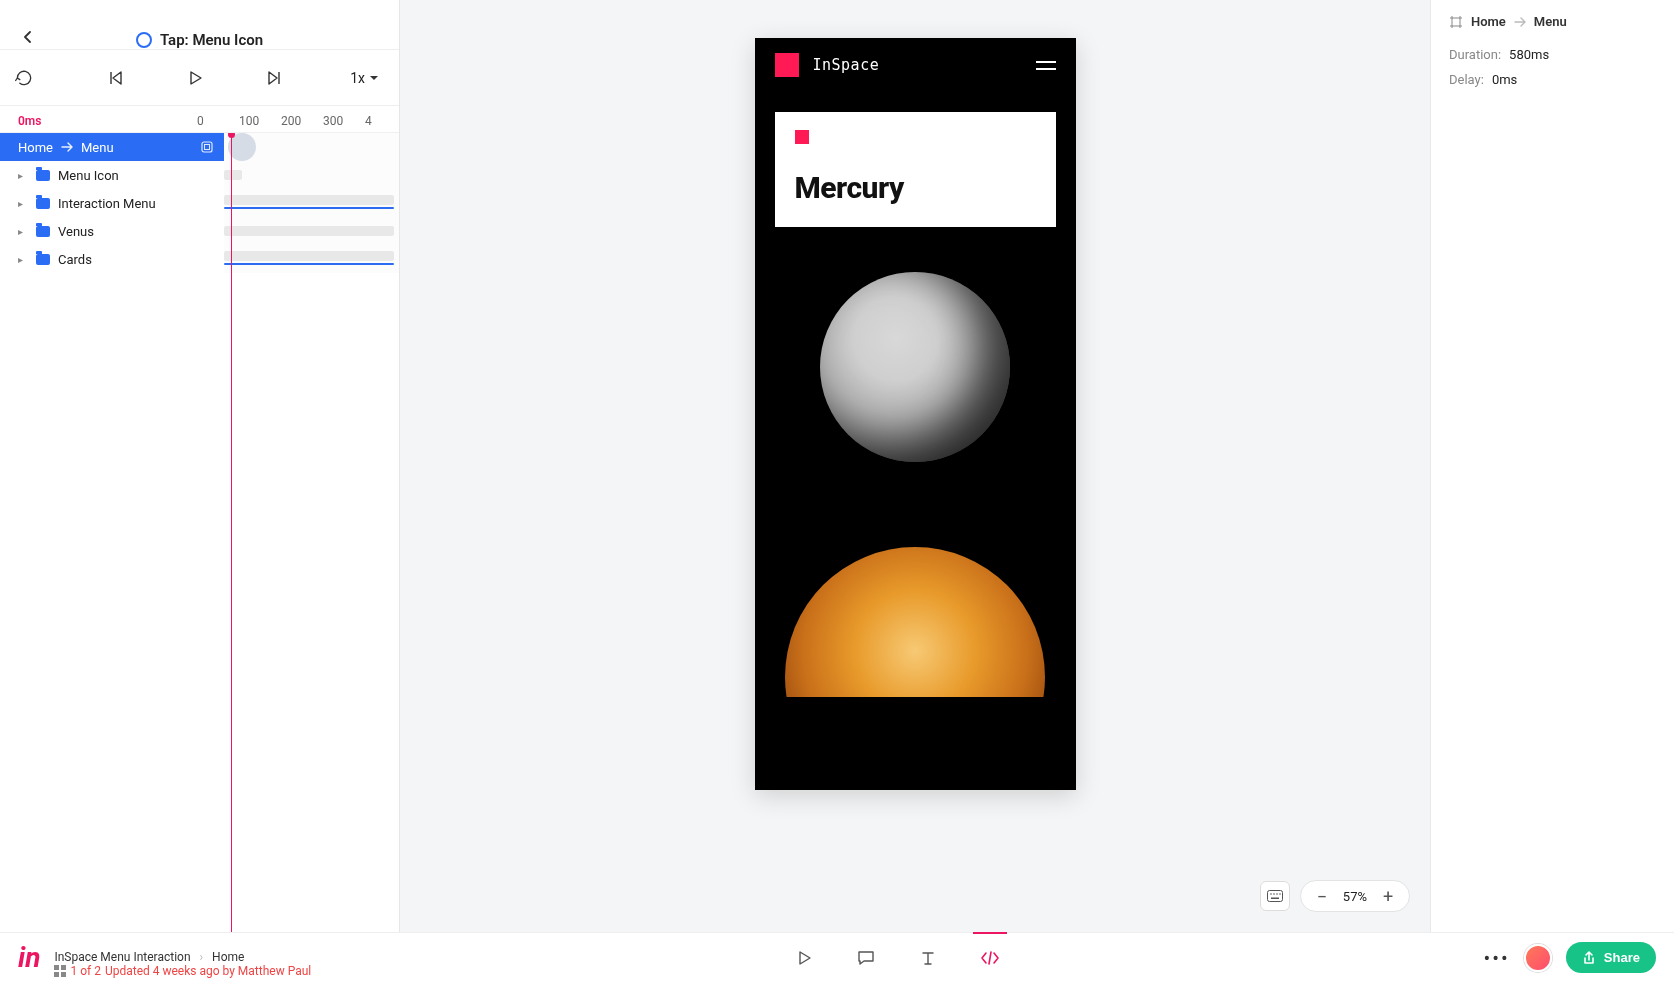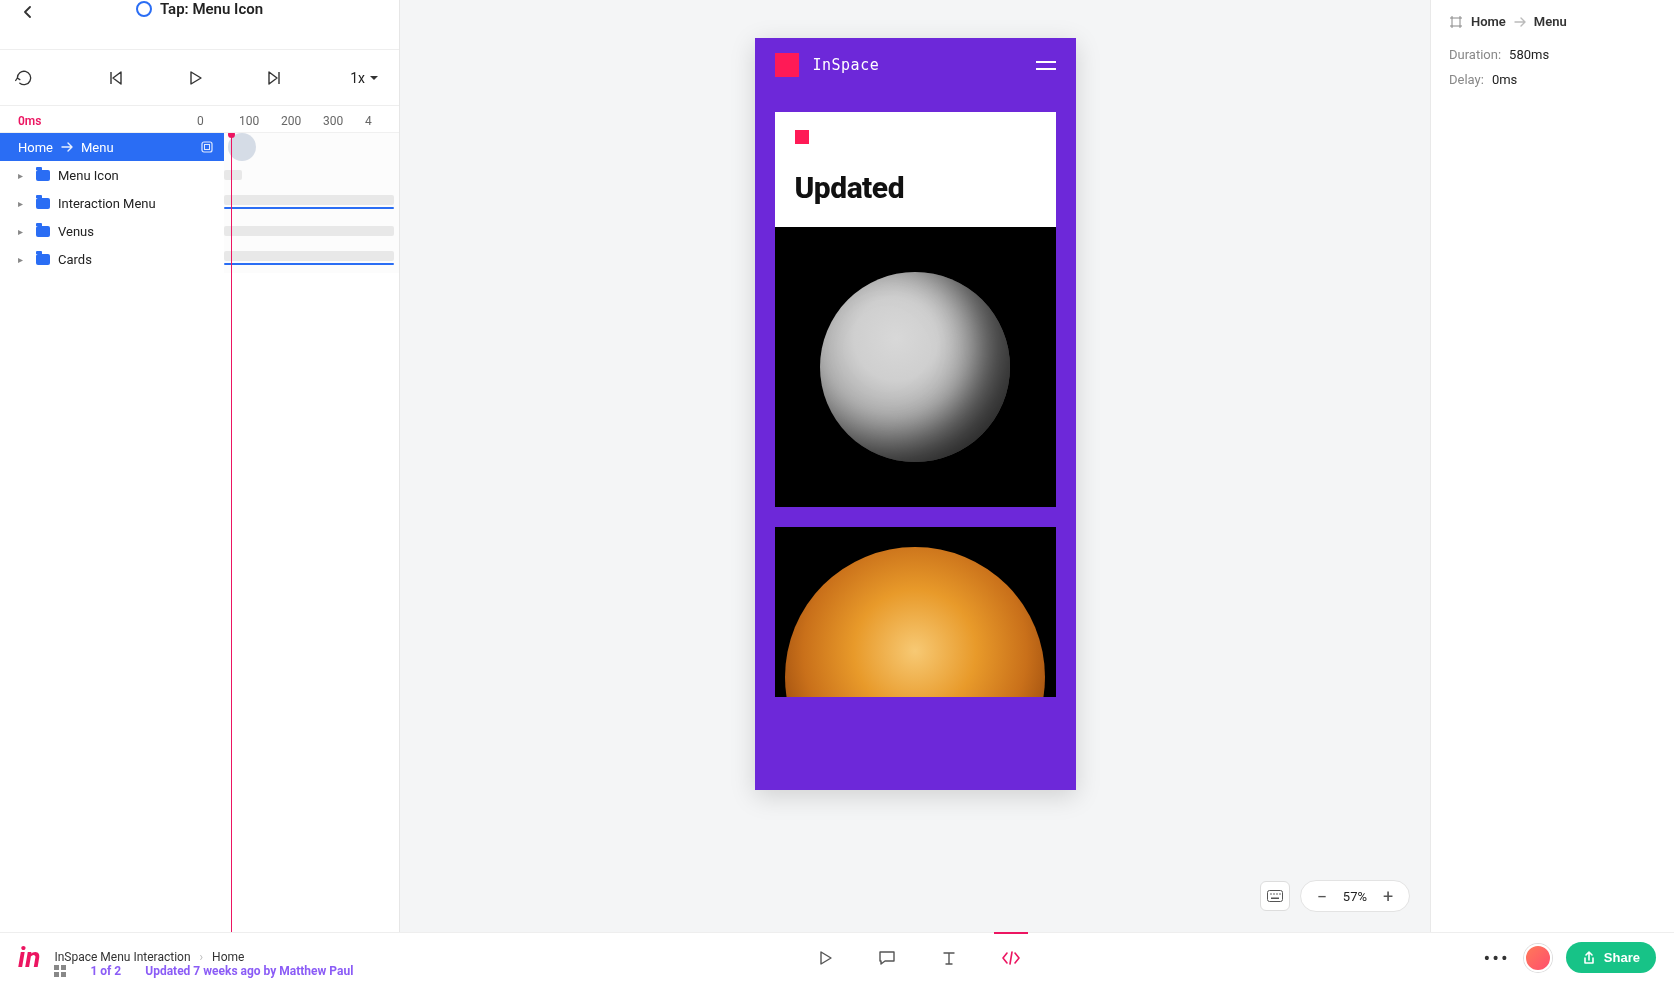--- a/index.html
+++ b/index.html
@@ -1,21 +1,21 @@
 <!DOCTYPE html>
 <html><head>
 <meta charset="utf-8">
 <style>
   * { box-sizing: border-box; margin: 0; padding: 0; }
   html, body { width: 100%; height: 100%; font-family: -apple-system, BlinkMacSystemFont, "Segoe UI", Roboto, Helvetica, Arial, sans-serif; background: #fff; color: #222; overflow: hidden; }
   .app { display: flex; width: 100%; height: 100%; flex-direction: column; }
   .main { flex: 1; display: flex; min-height: 0; }
   
   .left { width: 400px; border-right: 1px solid #e6e6e6; display: flex; flex-direction: column; background: #fff; }
-  .left-header { height: 50px; display: flex; align-items: flex-start; padding: 0 16px; border-bottom: 1px solid #eee; gap: 48px; }
+  .left-header { height: 50px; display: flex; align-items: flex-end; padding: 0 16px; border-bottom: 1px solid #eee; gap: 48px; }
   .back-btn { width: 24px; height: 24px; display:flex; align-items:center; justify-content:center; cursor:pointer; }
   .left-header-title { flex:1; text-align:center; display:flex; align-items:center; justify-content:center; gap:8px; font-size:15px; font-weight:600; color:#222; }
   .circle-icon { width:16px; height:16px; border:2px solid #2a6df4; border-radius:50%; display:inline-block; }
   .transport { height:56px; display:flex; align-items:center; justify-content:space-between; padding:0 10px; border-bottom:1px solid #eee; }
   .transport-left { display:flex; align-items:center; gap:48px; }
   .tbtn { width:32px; height:32px; display:flex; align-items:center; justify-content:center; cursor:pointer; }
   .speed { display:flex; align-items:center; gap:4px; font-size:14px; color:#222; cursor:pointer; padding-right:10px; }
   .timeline-head { display:flex; padding:8px 0 4px 0; border-bottom:1px solid #f0f0f0; }
   .timeline-head-left { width:224px; padding-left:18px; font-size:12px; color:#ec1561; font-weight:600; }
   .timeline-ruler { flex:1; display:flex; gap:8px; font-size:12px; color:#666; position:relative; }
@@ -33,21 +33,21 @@
   .child-row .row-label { padding-left:18px; }
   .caret { width:10px; color:#888; font-size:10px; }
   .folder { width:14px; height:11px; background:#2a6df4; border-radius:2px; position:relative; display:inline-block; }
   .folder::before { content:""; position:absolute; top:-3px; left:0; width:6px; height:3px; background:#2a6df4; border-radius:1px 1px 0 0; }
   .bar { position:absolute; height:10px; top:50%; transform:translateY(-50%); border-radius:2px; }
   .bar-wide { background:#e8e8e8; }
   .bar-thin { height:2px; background:#2a6df4; }
   .ghost-handle { position:absolute; top:50%; transform:translate(-50%,-50%); width:28px; height:28px; border-radius:50%; background:rgba(140,160,190,.35); }
   
   .center { flex:1; background:#f4f5f6; display:flex; align-items:flex-start; justify-content:center; position:relative; overflow:hidden; }
-  .device { margin-top:38px; width:321px; height:752px; background:#6d28d9; overflow:hidden; box-shadow:0 6px 24px rgba(0,0,0,.15); }
+  .device { margin-top:38px; width:321px; height:752px; background:#000000; overflow:hidden; box-shadow:0 6px 24px rgba(0,0,0,.15); }
   .dev-header { height:54px; display:flex; align-items:center; justify-content:space-between; padding:0 20px; }
   .brand { display:flex; align-items:center; gap:14px; }
   .brand-sq { width:24px; height:24px; background:#ff1a56; }
   .brand-name { color:#fff; font-family: ui-monospace, Menlo, Consolas, monospace; letter-spacing:.5px; font-size:15px; }
   .hamburger { display:flex; flex-direction:column; gap:5px; cursor:pointer; }
   .hamburger span { width:20px; height:2px; background:#fff; display:block; }
   .card { margin:20px 20px 0 20px; background:#fff; }
   .card-head { padding:18px 20px 22px 20px; }
   .card-dot { width:14px; height:14px; background:#ff1a56; display:block; }
   .card-title { font-size:30px; font-weight:800; margin-top:26px; color:#111; letter-spacing:-.5px; }
@@ -65,21 +65,21 @@
   .right .bc { display:flex; align-items:center; gap:8px; color:#333; font-weight:600; margin-bottom:18px; }
   .right .bc .arrow-right { color:#bbb; }
   .prop-row { display:flex; gap:8px; margin-bottom:10px; }
   .prop-row .k { color:#888; }
   
   .footer { height:50px; border-top:1px solid #eee; display:flex; align-items:center; padding:0 18px; gap:14px; }
   .in-logo { font-weight:700; color:#ec1561; font-size:28px; font-style:italic; }
   .footer-meta { display:flex; flex-direction:column; font-size:12px;margin-top:12px; }
   .footer-meta .line1 { color:#333; }
   .footer-meta .line1 .sep { color:#bbb; margin:0 6px; }
-  .footer-meta .line2 { color:#8b5cf6; display:flex; align-items:center; gap:24px;font-weight:bold; }
+  .footer-meta .line2 { color:#ef4444; display:flex; align-items:center; gap:4px; }
   .footer-center { flex:1; display:flex; align-items:center; justify-content:center; gap:40px; }
   .ficon { width:22px; height:22px; display:flex; align-items:center; justify-content:center; color:#555; cursor:pointer; }
   .ficon.active { color:#ec1561; position:relative; }
   .ficon.active::after { content:""; position:absolute; top:-15px; left:-6px; right:-6px; height:2px; background:#ec1561; }
   .footer-right { display:flex; align-items:center; gap:14px; }
   .dots { font-size:20px; letter-spacing:2px; color:#333; cursor:pointer; }
   .avatar { width:28px; height:28px; border-radius:50%; background:linear-gradient(135deg,#ff7a59,#ff4d6d); border:2px solid #fff; box-shadow:0 0 0 1px #ddd; }
   .share-btn { background:#17c387; color:#fff; border:none; border-radius:18px; padding:8px 16px; font-size:13px; font-weight:600; display:flex; align-items:center; gap:8px; cursor:pointer; }
   svg { display:block; }
   .grid4 { width:12px; height:12px; display:grid; grid-template-columns:1fr 1fr; grid-template-rows:1fr 1fr; gap:2px; }
@@ -227,21 +227,21 @@
           </div>
           <div class="hamburger">
             <span></span>
               <span></span>
           </div>
         </div>
 
         <div class="card">
           <div class="card-head">
             <span class="card-dot"></span>
-            <div class="card-title">Updated</div>
+            <div class="card-title">Mercury</div>
           </div>
           <div class="card-img">
             <div class="planet-mercury"></div>
           </div>
         </div>
 
         <div class="card">
           <div class="card-img card2-img">
             <div class="planet-venus"></div>
           </div>
@@ -298,21 +298,21 @@
         <span>Home</span>
       </div>
       <div class="line2">
         <span class="grid4">
             <span></span>
             <span></span>
             <span></span>
             <span></span>
           </span>
         <span>1 of 2</span>
-        <span>Updated 7 weeks ago by Matthew Paul</span>
+        <span>Updated 4 weeks ago by Matthew Paul</span>
       </div>
     </div>
 
     <div class="footer-center">
       <div class="ficon">
         <svg width="16" height="16" viewBox="0 0 16 16">
             <path d="M4 2 14 8 4 14z" stroke="#555" stroke-width="1.4" fill="none" stroke-linejoin="round"></path>
           </svg>
       </div>
       <div class="ficon">

